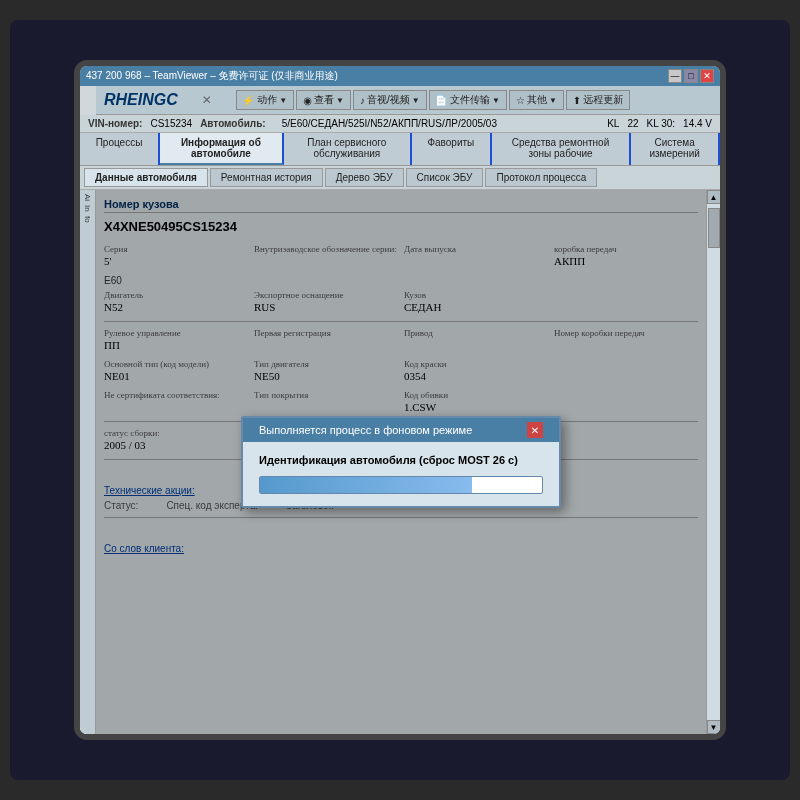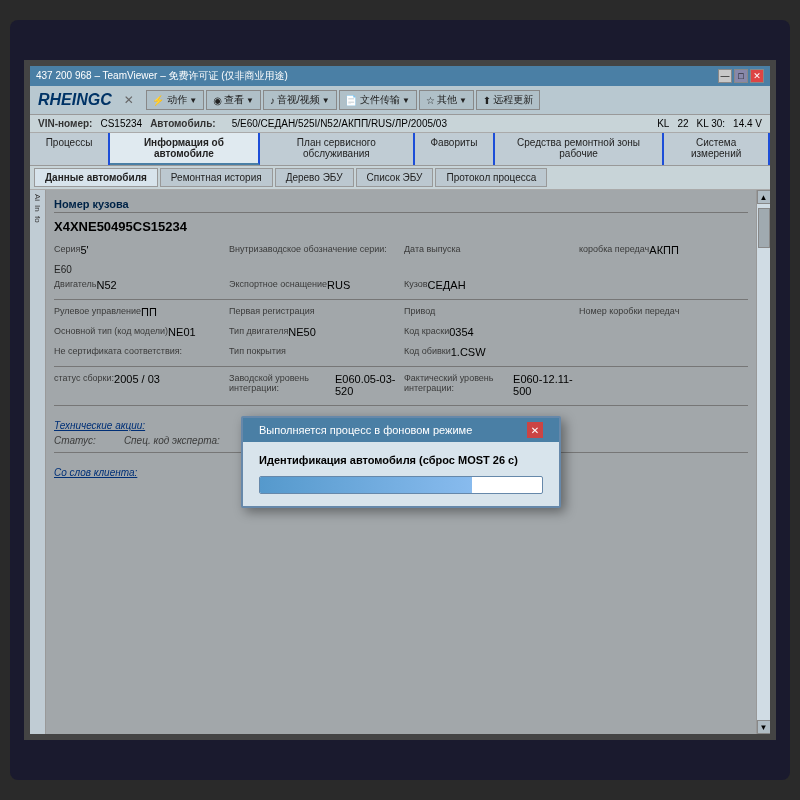--- a/index.html
+++ b/index.html
@@ -20,25 +20,25 @@
       height: 760px;
       background: #1a1a2e;
       border-radius: 8px;
       display: flex;
       align-items: center;
       justify-content: center;
       position: relative;
     }
 
     .laptop-screen {
-      width: 752px;
+      width: 652px;
       height: 680px;
       background: #c8d4d8;
       border: 6px solid #444;
-      border-radius: 0;
+      border-radius: 13px;
       overflow: hidden;
       position: relative;
     }
 
     
     .title-bar {
       background: #4a7fa5;
       color: white;
       height: 20px;
       display: flex;
@@ -79,22 +79,23 @@
       display: flex;
       flex-direction: column;
     }
 
     
     .app-header {
       background: #b8c8d0;
       padding: 4px 8px;
       display: flex;
       align-items: center;
-      gap: 8px;
+      gap: 20px;
       border-bottom: 1px solid #999;
+      margin-left: 16px;
     }
 
     .app-logo {
       font-weight: bold;
       font-size: 16px;
       color: #003366;
       font-style: italic;
     }
 
     .close-x {
@@ -286,21 +287,22 @@
 
     .data-grid {
       display: grid;
       grid-template-columns: repeat(4, 1fr);
       gap: 6px;
       margin-bottom: 8px;
     }
 
     .data-field {
       display: flex;
-      flex-direction: row;
+      flex-direction: column;
+      font-family: Liberation Serif, serif;
     }
 
     .field-label {
       font-size: 9px;
       color: #555;
       margin-bottom: 1px;
     }
 
     .field-value {
       font-size: 11px;
@@ -375,22 +377,21 @@
     }
 
     .progress-bar-fill {
       height: 100%;
       background: linear-gradient(to right, #5599cc, #88bbee);
       width: 75%;
     }
 
     
     .bottom-section {
-      margin-top: 13px;
-      font-style: italic;
+      margin-top: 24px;
     }
 
     .link-text {
       color: #0044aa;
       text-decoration: underline;
       cursor: pointer;
       font-size: 10px;
     }
 
     .status-row {

